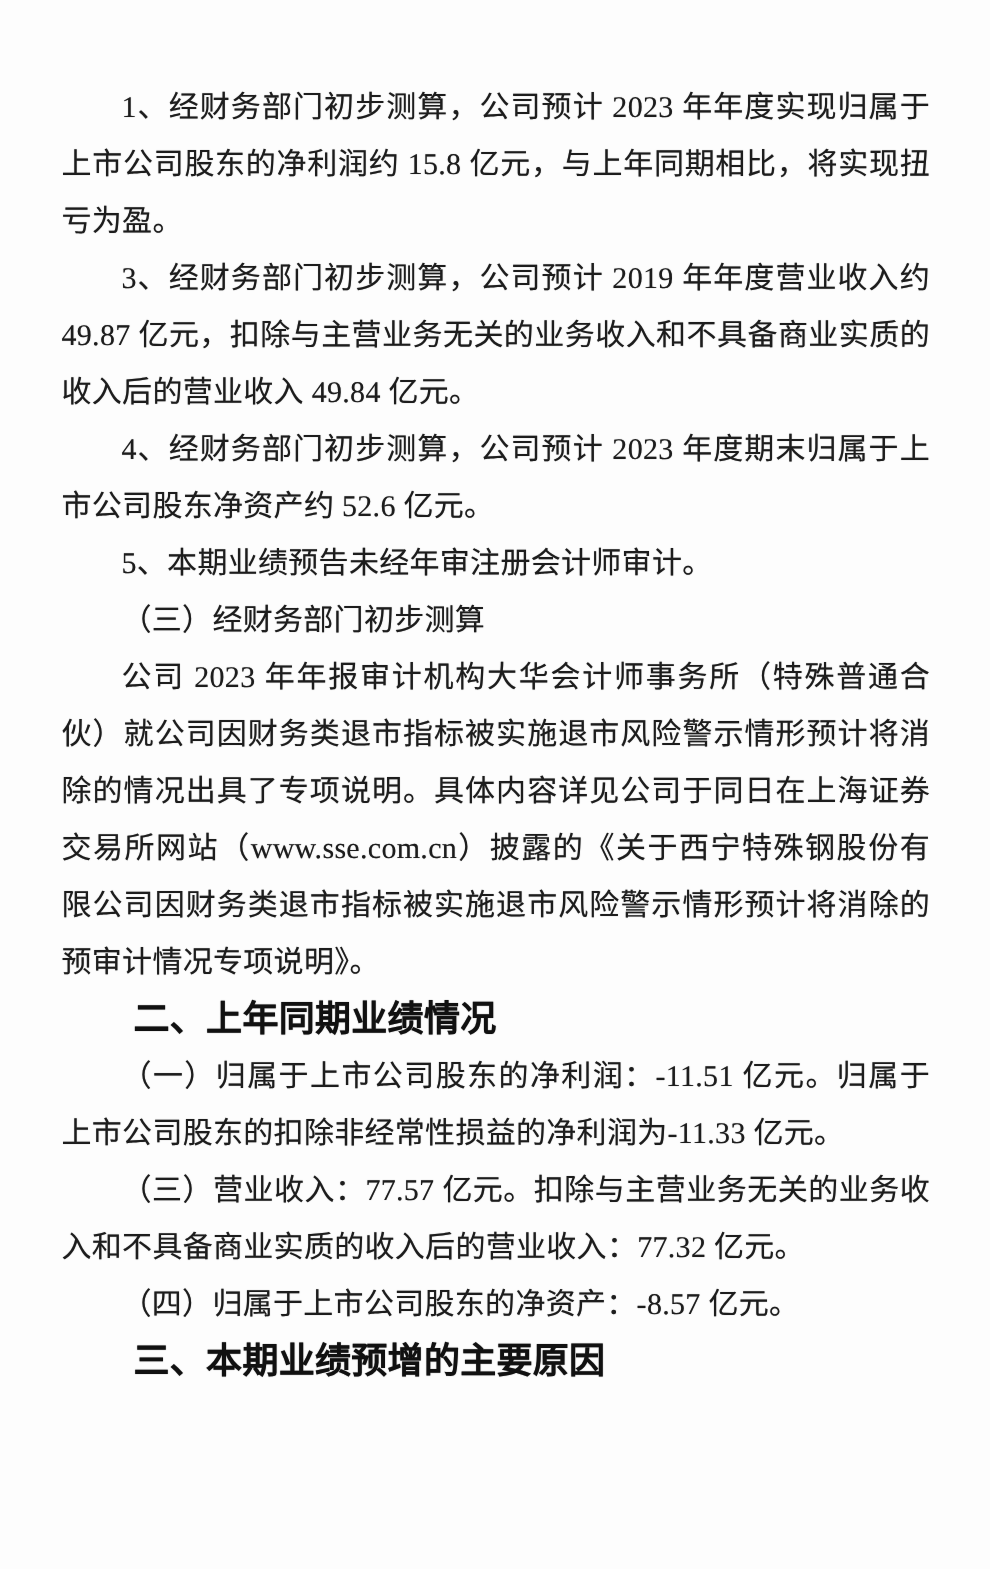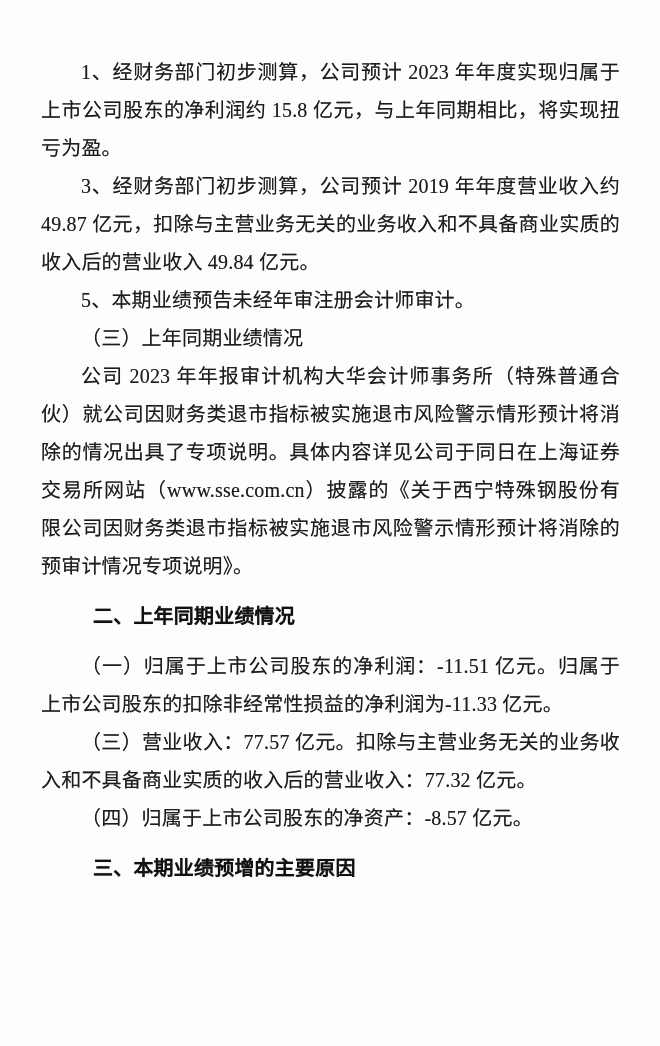--- a/index.html
+++ b/index.html
@@ -30,41 +30,42 @@
     font-family: "Liberation Serif", "DejaVu Serif", serif;
     font-size: 20px;
     line-height: 38px;
     text-align: justify;
     text-align-last: left;
     text-indent: 2em;
     letter-spacing: 0.2px;
     text-shadow: 0 0 0.6px rgba(30,30,30,0.55);
   }
   .heading {
-    margin: 12px;
+    margin: 0;
     font-family: "Liberation Sans", "DejaVu Sans", sans-serif;
     font-weight: bold;
-    font-size: 20px;
+    font-size: 24px;
     line-height: 38px;
     text-align: left;
     text-indent: 2em;
     letter-spacing: 0.2px;
     color: #111;
     text-shadow: 0 0 0.7px rgba(10,10,10,0.6);
   }
 </style>
 </head>
 <body>
 
 <div class="page">
   <div class="content">
     <p class="para">1、经财务部门初步测算，公司预计 2023 年年度实现归属于上市公司股东的净利润约 15.8 亿元，与上年同期相比，将实现扭亏为盈。</p>
     <p class="para">3、经财务部门初步测算，公司预计 2019 年年度营业收入约 49.87 亿元，扣除与主营业务无关的业务收入和不具备商业实质的收入后的营业收入 49.84 亿元。</p>
+    <p class="para">4、经财务部门初步测算，公司预计 2023 年度期末归属于上市公司股东净资产约 52.6 亿元。</p>
     <p class="para">5、本期业绩预告未经年审注册会计师审计。</p>
-    <p class="para">（三）上年同期业绩情况</p>
+    <p class="para">（三）经财务部门初步测算</p>
     <p class="para">公司 2023 年年报审计机构大华会计师事务所（特殊普通合伙）就公司因财务类退市指标被实施退市风险警示情形预计将消除的情况出具了专项说明。具体内容详见公司于同日在上海证券交易所网站（www.sse.com.cn）披露的《关于西宁特殊钢股份有限公司因财务类退市指标被实施退市风险警示情形预计将消除的预审计情况专项说明》。</p>
     <p class="heading">二、上年同期业绩情况</p>
     <p class="para">（一）归属于上市公司股东的净利润：-11.51 亿元。归属于上市公司股东的扣除非经常性损益的净利润为-11.33 亿元。</p>
     <p class="para">（三）营业收入：77.57 亿元。扣除与主营业务无关的业务收入和不具备商业实质的收入后的营业收入：77.32 亿元。</p>
     <p class="para">（四）归属于上市公司股东的净资产：-8.57 亿元。</p>
     <p class="heading">三、本期业绩预增的主要原因</p>
   </div>
 </div>
 
 </body></html>

